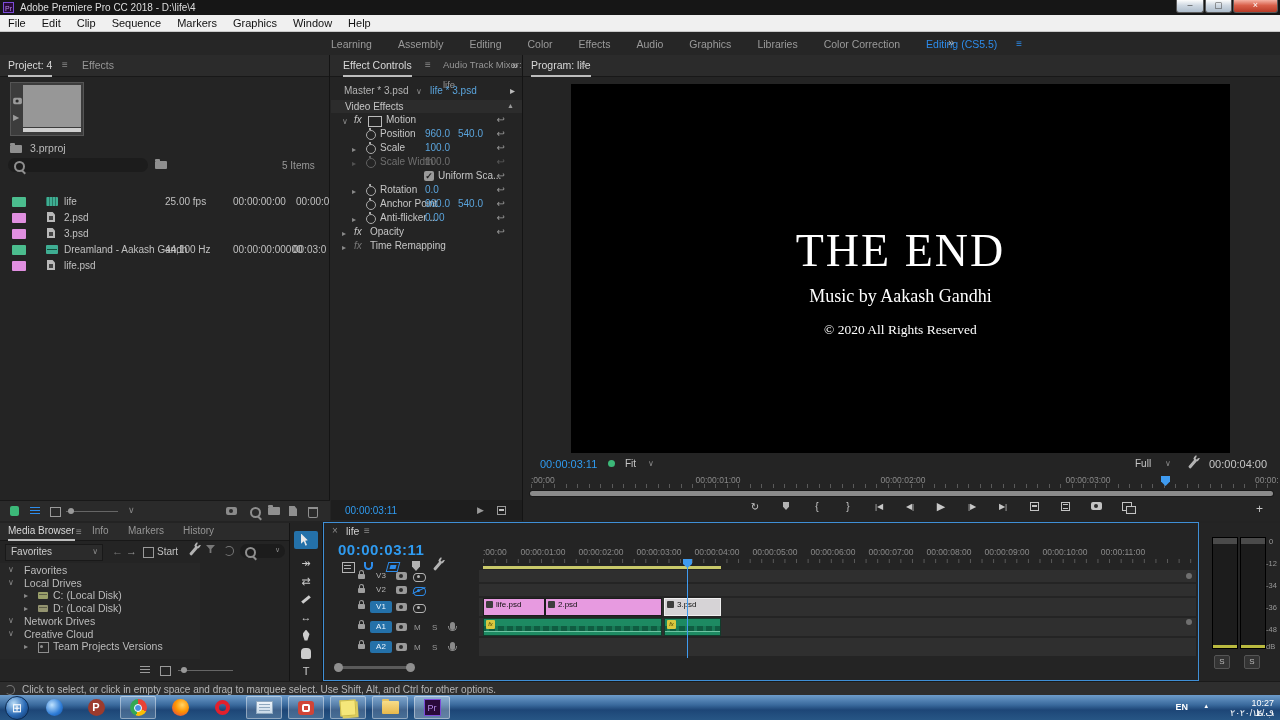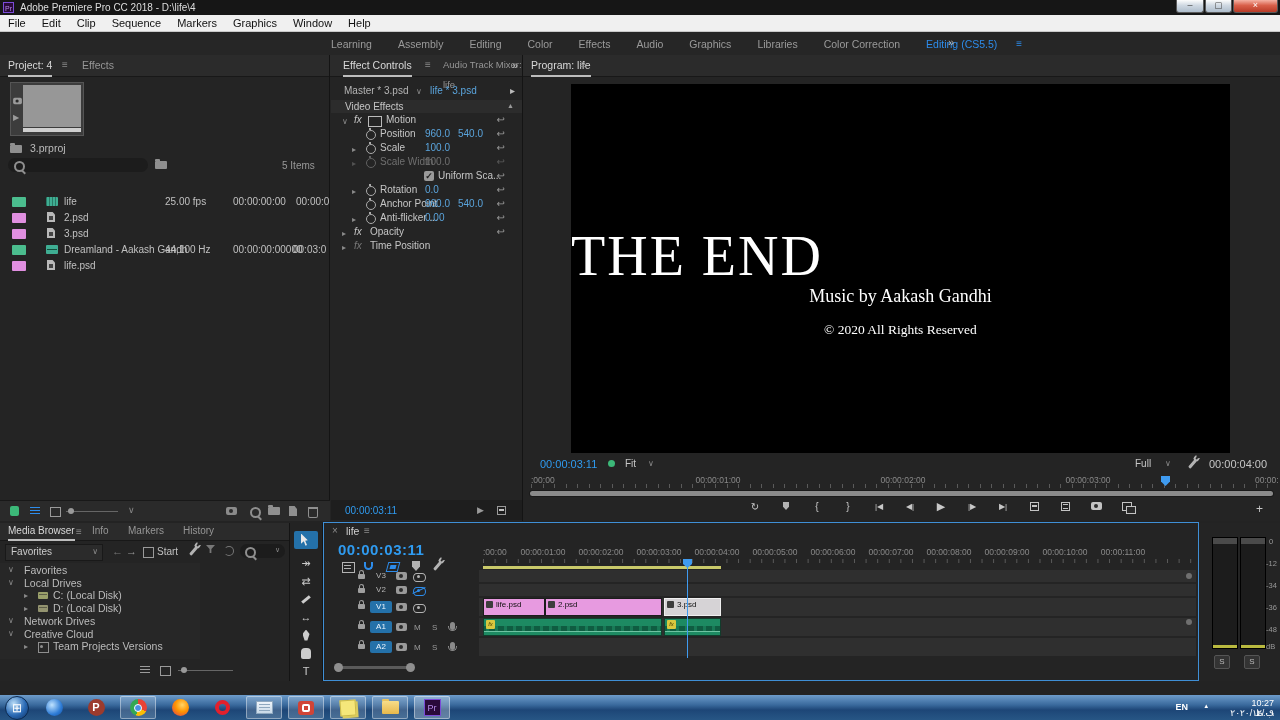--- a/index.html
+++ b/index.html
@@ -322,36 +322,36 @@
   </div>
   <div class="ecrow" style="top:226px">
     <span class="chev" style="left:12px;top:3px">▸</span>
     <span class="lbl fx" style="left:24px">fx</span>
     <span class="lbl" style="left:40px">Opacity</span>
     <span class="rst">↩</span>
   </div>
   <div class="ecrow" style="top:240px">
     <span class="chev" style="left:12px;top:3px">▸</span>
     <span class="lbl fx" style="left:24px;opacity:.5">fx</span>
-    <span class="lbl" style="left:40px">Time Position</span>
+    <span class="lbl" style="left:40px">Time Remapping</span>
   </div>
   <div class="abs" style="left:331px;top:500px;width:191px;height:20px;background:#1e1e1e">
     <span class="abs" style="left:14px;top:5px;color:#2f9bf0;font-size:10px">00:00:03:11</span>
     <span class="abs" style="left:146px;top:5px;color:#9a9a9a;font-size:9px">▶</span>
     <span class="ic i-lift" style="left:166px;top:6px;border-color:#9a9a9a"></span>
   </div>
 
   <div class="panel" style="left:523px;top:55px;width:757px;height:466px">
     <div class="tabrow">
       <span class="ptab active" style="left:8px">Program: life</span>
       <span style="position:absolute;left:57px;top:4px;color:#8a8a8a">≡</span>
     </div>
 
     <div class="abs" style="left:48px;top:29px;width:659px;height:369px;background:#000">
-      <div class="serif abs" style="left:0;right:0;top:140px;text-align:left;color:#fff;font-size:56px;letter-spacing:2px">THE END</div>
+      <div class="serif abs" style="left:0;right:0;top:140px;text-align:center;color:#fff;font-size:46px;letter-spacing:2px">THE END</div>
       <div class="serif abs" style="left:0;right:0;top:202px;text-align:center;color:#fff;font-size:18px">Music by Aakash Gandhi</div>
       <div class="serif abs" style="left:0;right:0;top:238px;text-align:center;color:#fff;font-size:13.5px">© 2020 All Rights Reserved</div>
     </div>
 
     <span class="abs" style="left:17px;top:403px;color:#2f9bf0;font-size:11px">00:00:03:11</span>
     <span class="abs" style="left:85px;top:405px;width:7px;height:7px;border-radius:50%;background:#3cb878"></span>
     <span class="abs" style="left:102px;top:403px;color:#c6c6c6;font-size:10px">Fit</span>
     <span class="abs" style="left:125px;top:404px;color:#8a8a8a;font-size:8px">∨</span>
     <span class="abs" style="left:612px;top:403px;color:#c6c6c6;font-size:10px">Full</span>
     <span class="abs" style="left:642px;top:404px;color:#8a8a8a;font-size:8px">∨</span>
@@ -572,20 +572,24 @@
     <span class="abs" style="left:69px;top:14px;font-size:7.5px;color:#999">0</span>
     <span class="abs" style="left:66px;top:36px;font-size:7.5px;color:#999">-12</span>
     <span class="abs" style="left:66px;top:58px;font-size:7.5px;color:#999">-34</span>
     <span class="abs" style="left:66px;top:80px;font-size:7.5px;color:#999">-36</span>
     <span class="abs" style="left:66px;top:102px;font-size:7.5px;color:#999">-48</span>
     <span class="abs" style="left:66px;top:119px;font-size:7.5px;color:#999">dB</span>
     <span class="sbtn" style="left:14px;top:132px">S</span>
     <span class="sbtn" style="left:44px;top:132px">S</span>
   </div>
 
+  <div class="statusbar">
+    <span class="ic i-circarrow" style="left:5px;top:3px"></span>
+    <span class="abs" style="left:22px;top:2px">Click to select, or click in empty space and drag to marquee select. Use Shift, Alt, and Ctrl for other options.</span>
+  </div>
 
   <div class="taskbar">
     <span class="orb">⊞</span>
     <div class="tbicon" style="left:36px">
       <span class="appcircle" style="background:radial-gradient(circle at 35% 35%,#bfe2ff,#2e7cd6 60%,#0f4c9e)"></span>
     </div>
     <div class="tbicon" style="left:78px">
       <span class="appcircle" style="background:#9c3b2e;color:#fff;font-size:11px;font-weight:bold;text-align:center;line-height:17px">P</span>
     </div>
     <div class="tbicon open" style="left:120px">

